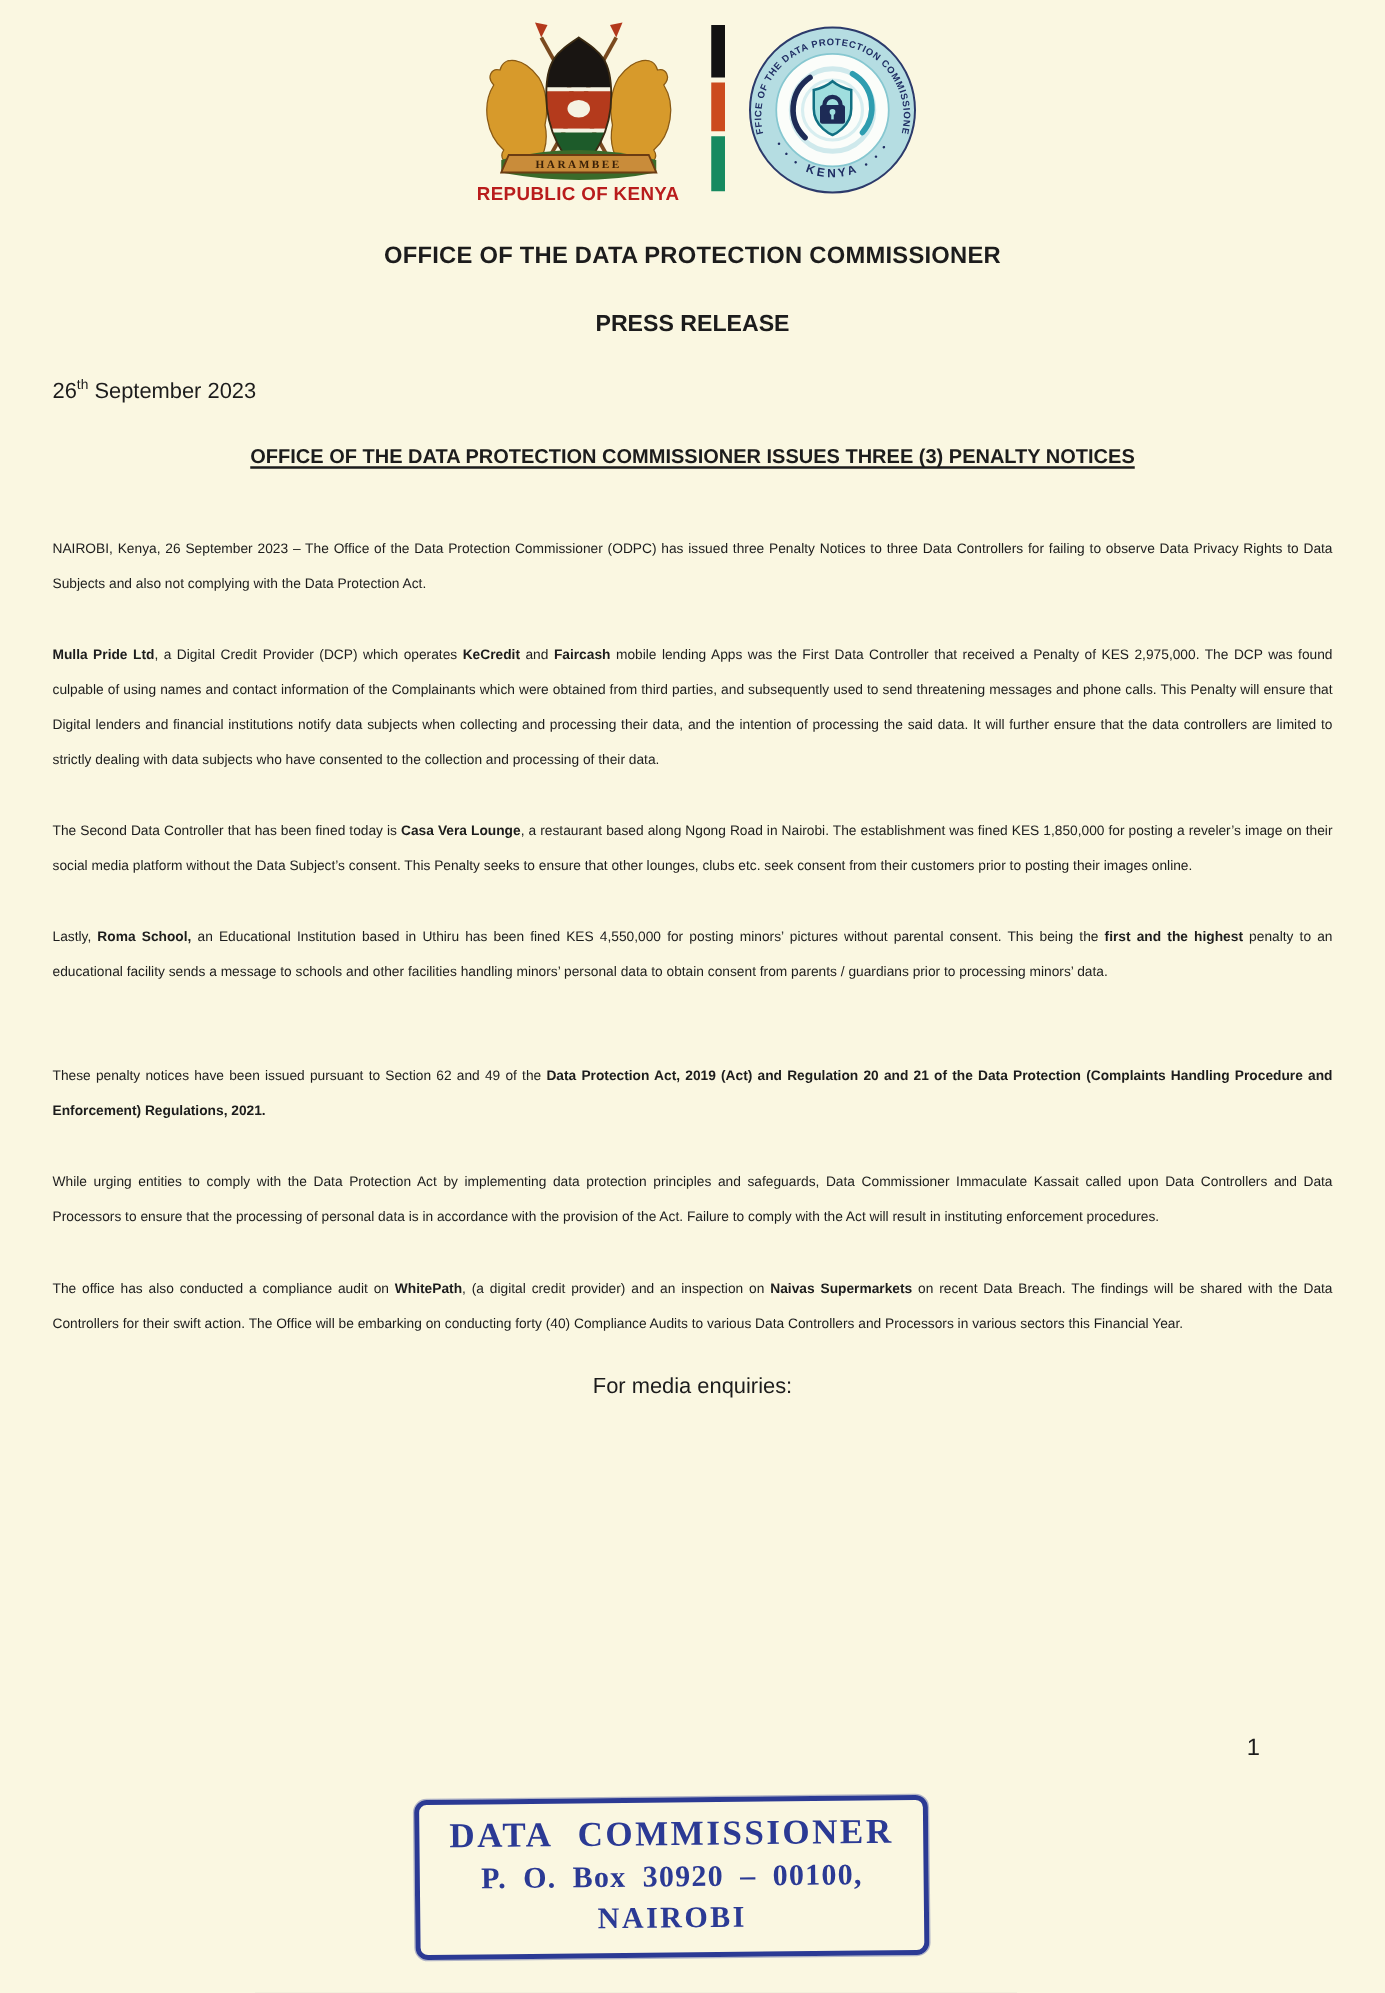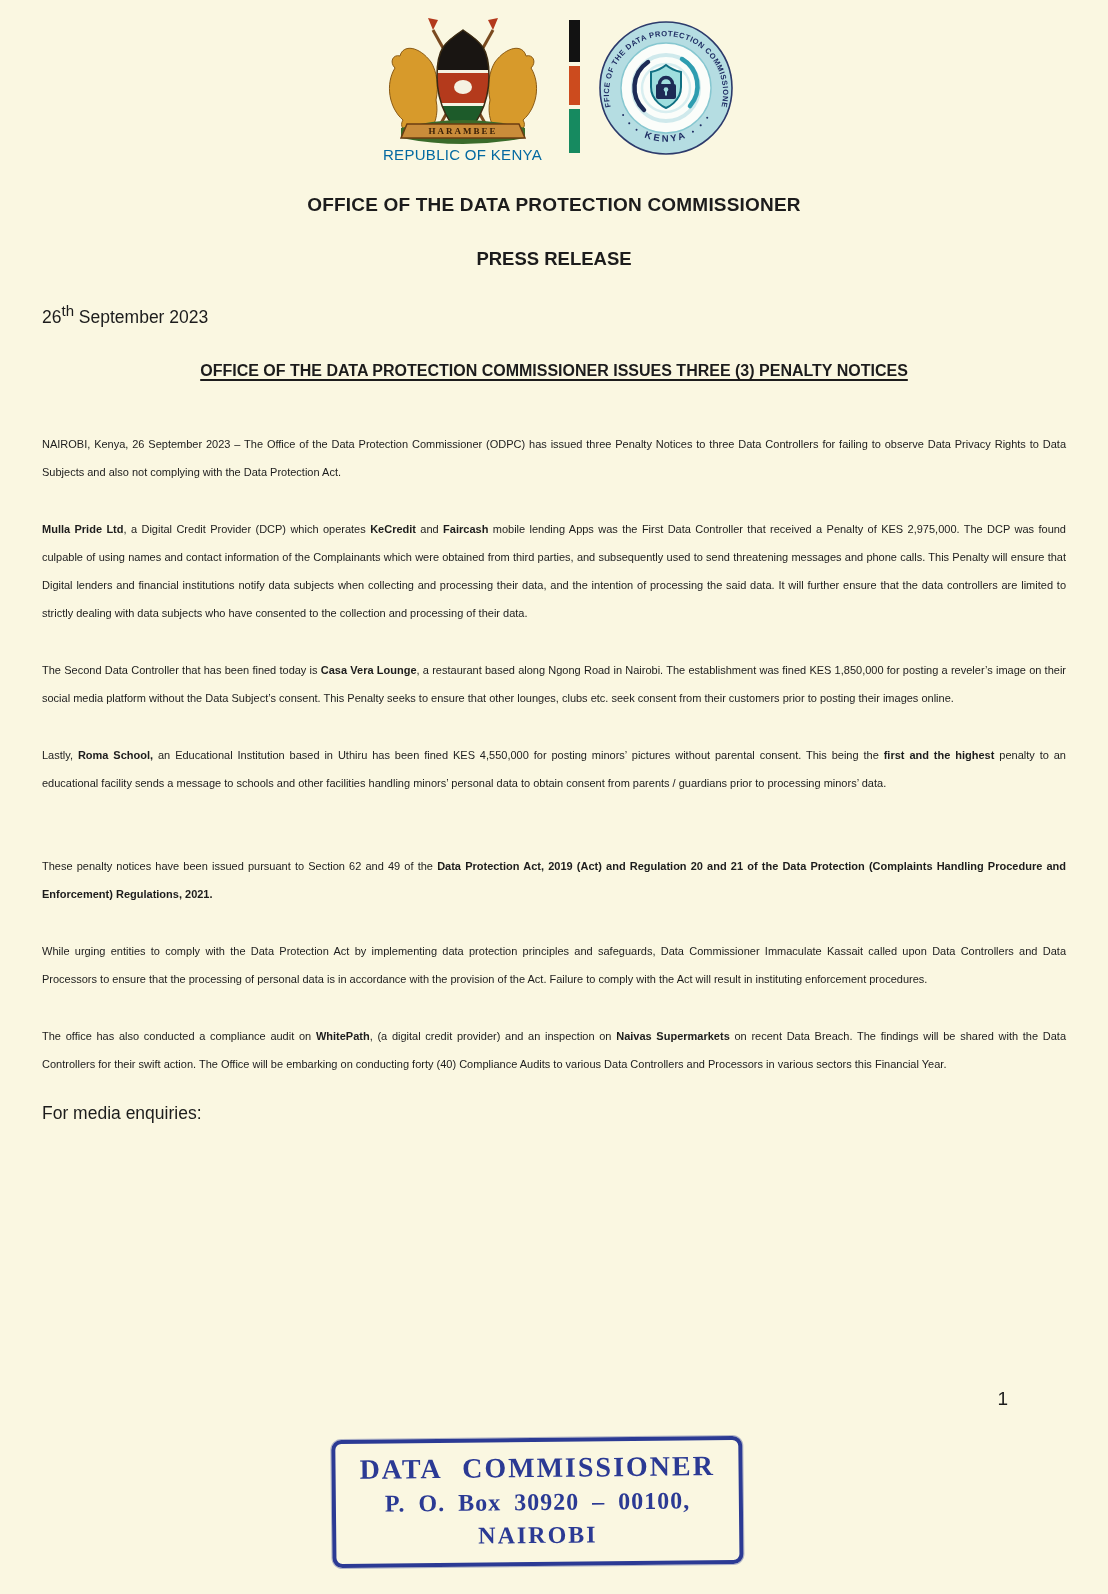--- a/index.html
+++ b/index.html
@@ -20,25 +20,25 @@
   .logos {
     display: flex;
     justify-content: center;
     align-items: flex-start;
     gap: 16px;
     padding-top: 16px;
     height: 152px;
   }
   .arms { width: 180px; text-align: center; }
   .arms-label {
-    font-weight: 400;
+    font-weight: 700;
     font-size: 15px;
     letter-spacing: .3px;
     margin-top: -2px;
-    color: #0369a1;
+    color: #b91c1c;
   }
   .flag-divider {
     display: flex;
     flex-direction: column;
     gap: 4px;
     margin-top: 4px;
   }
   .flag-divider .seg { width: 11px; }
   .seg-black { height: 42px; background: #121212; }
   .seg-red   { height: 39px; background: #cc4b1e; }
@@ -56,21 +56,21 @@
   .doc-type {
     margin: 32px 0 0;
     text-align: center;
     font-size: 18.5px;
     font-weight: 700;
   }
   .date-line {
     margin-top: 32px;
     font-size: 17.5px;
   }
-  .date-line sup { font-size: 15px; text-align: right; }
+  .date-line sup { font-size: 11px; text-align: right; }
   .headline {
     margin-top: 27px;
     text-align: center;
     font-size: 16px;
     font-weight: 700;
     line-height: 31px;
   }
   .headline .hl {
     text-decoration: underline;
     text-decoration-thickness: 2px;
@@ -80,21 +80,21 @@
   
   .body-text {
     margin-top: 44px;
     font-size: 11px;
     line-height: 28px;
     text-align: justify;
   }
   .body-text p { margin: 0 0 29px; }
   .body-text p.extra-gap { margin-top: 55px; }
   .media-line {
-    text-align: left;
+    text-align: center;
     font-size: 17.5px;
     margin-top: -4px;
   }
   .email-line {
     text-align: center;
     font-size: 17.5px;
     margin-top: 5px;
   }
   .email-link { color: #1a5fb8; text-decoration: underline; cursor: pointer; }
 

